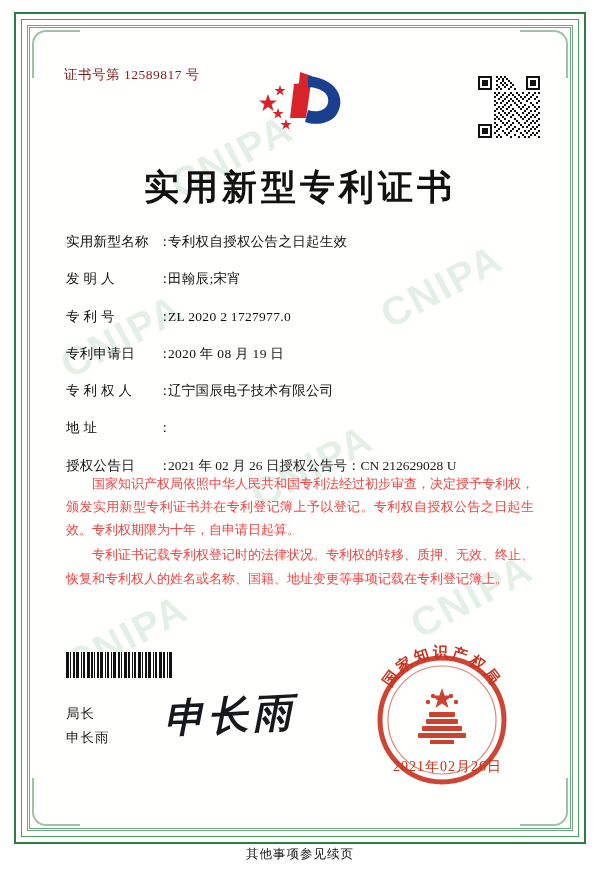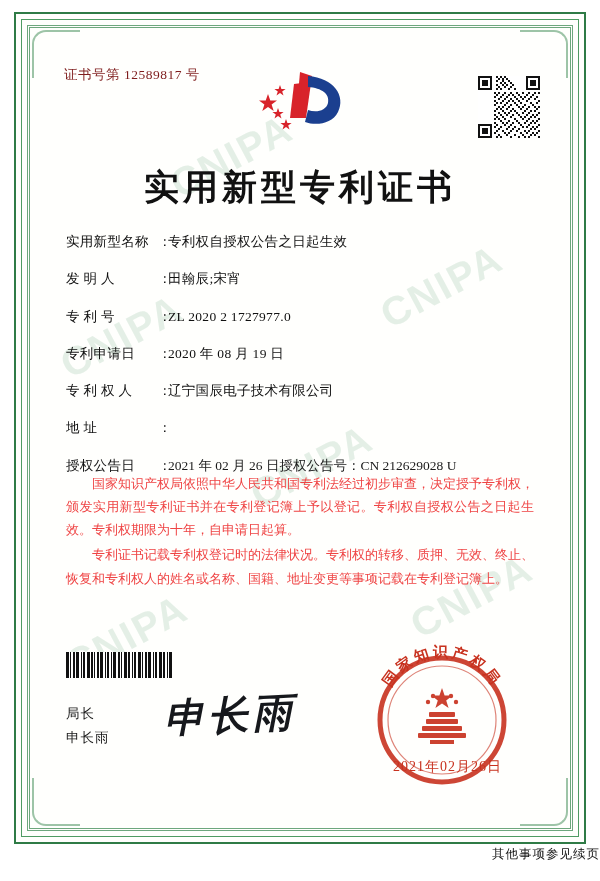--- a/index.html
+++ b/index.html
@@ -251,21 +251,21 @@
     text-align: center;
     font-size: 13px;
     color: #111;
     letter-spacing: 1px;
   }
   .footnote {
     position: absolute;
     left: 0;
     right: 0;
     bottom: 18px;
-    text-align: right;
+    text-align: center;
     font-size: 12.5px;
     color: #111;
     letter-spacing: 1px;
   }
 </style>
 </head>
 <body>
 
 <div class="certificate">
   <div class="inner-rule"></div>

